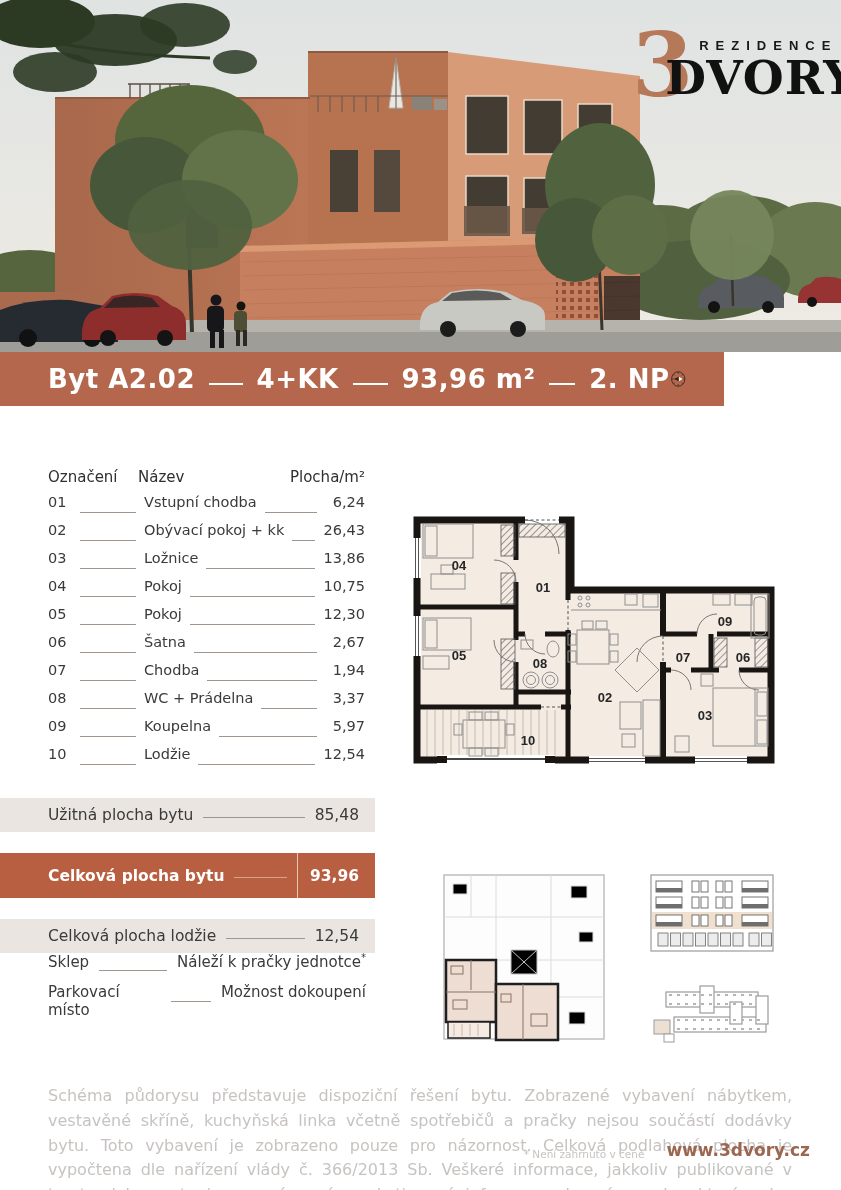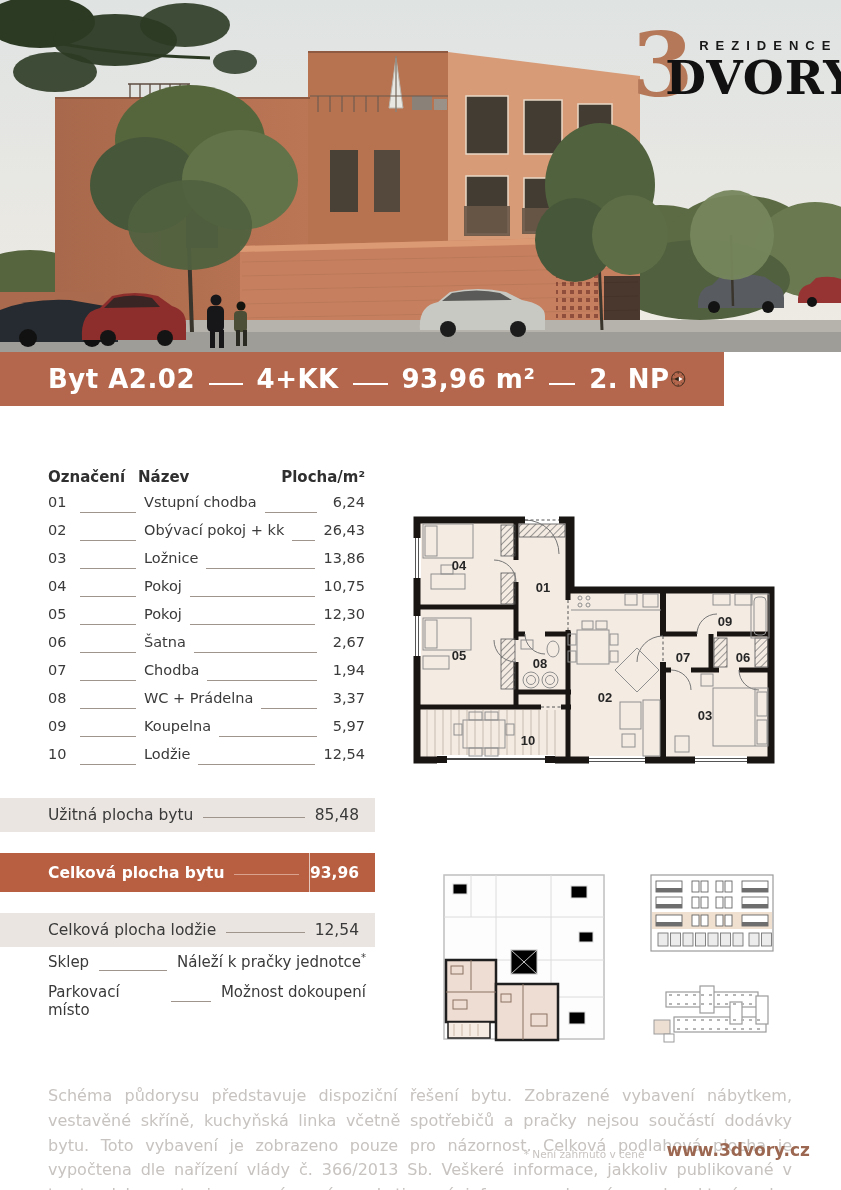--- a/index.html
+++ b/index.html
@@ -20,38 +20,38 @@
 
   
   .banner { position:absolute; left:0; top:352px; width:724px; height:54px; background:#b4674c; display:flex; align-items:center; padding:0 38px 0 48px; color:#fff; }
   .banner .item { font-size:26px; font-weight:bold; letter-spacing:0.5px; white-space:nowrap; }
   .banner .sep { height:0; border-top:2px solid #ffffff; margin:10px 14px 0 14px; }
   .sep1 { width:106px; } .sep2 { width:110px; } .sep3 { width:82px; }
   .compass { margin-left:auto; width:52px; height:52px; }
 
   
   .table { position:absolute; left:48px; top:468px; width:317px; color:#3a3a3a; }
-  .t-head { position:relative; height:26px; font-weight:bold; font-size:15px; color:#2f2f2f; }
+  .t-head { position:relative; height:26px; font-weight:normal; font-size:15px; color:#2f2f2f; }
   .t-head .h1 { position:absolute; left:0; }
   .t-head .h2 { position:absolute; left:90px; }
   .t-head .h3 { position:absolute; right:0; }
   .t-row { display:flex; align-items:baseline; height:28px; font-size:14.5px; }
   .t-row .num { width:24px; }
   .t-row .l1 { width:56px; border-bottom:1.5px solid #a0958d; margin:0 8px; align-self:center; transform:translateY(4px); }
   .t-row .name { white-space:nowrap; }
   .t-row .l2 { flex:1; border-bottom:1.5px solid #a0958d; margin:0 8px; align-self:center; transform:translateY(4px); }
   .t-row .val { text-align:right; min-width:40px; }
 
   
   .summary { position:absolute; left:0; top:798px; width:375px; }
   .s-row { display:flex; align-items:center; background:#eae5e0; height:34px; margin-bottom:21px; padding:0 16px 0 48px; font-size:15.5px; color:#3a3a3a; }
-  .s-row.hl { background:#b85f41; height:39px; color:#fff; font-weight:bold; }
+  .s-row.hl { background:#b85f41; height:45px; color:#fff; font-weight:bold; }
   .s-row .line { flex:1; border-bottom:1.5px solid #a0958d; margin:0 10px; transform:translateY(2px); }
   .s-row.hl .line { border-color:#d8a28e; }
-  .s-row.hl .vwrap { border-left:1px solid rgba(255,255,255,0.65); align-self:stretch; display:flex; align-items:center; }
+  .s-row.hl .vwrap { border-left:1px solid rgba(255,255,255,0.65); align-self:stretch; display:flex; align-items:center; padding-left:12px; }
   .s-row .val { min-width:44px; text-align:right; }
 
   
   .extras { position:absolute; left:48px; top:952px; width:318px; color:#3a3a3a; }
   .e-row { display:flex; align-items:baseline; height:31px; font-size:15px; }
   .e-row .line { flex:1; border-bottom:1.5px solid #a0958d; margin:0 10px; align-self:center; transform:translateY(3px); min-width:40px; }
   .e-row .val { white-space:nowrap; }
   .sup { font-size:10px; vertical-align:super; }
 
   

